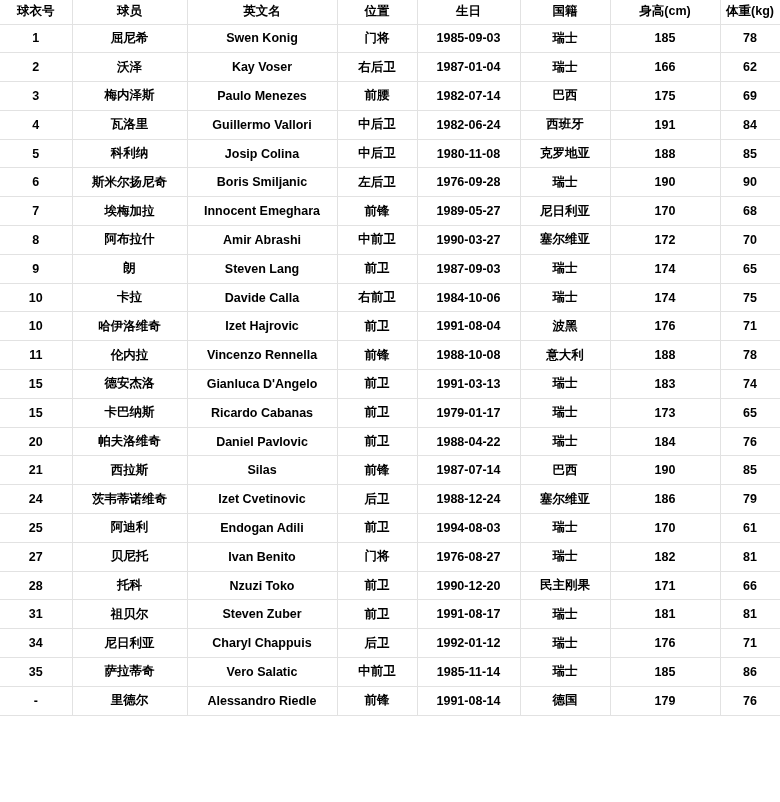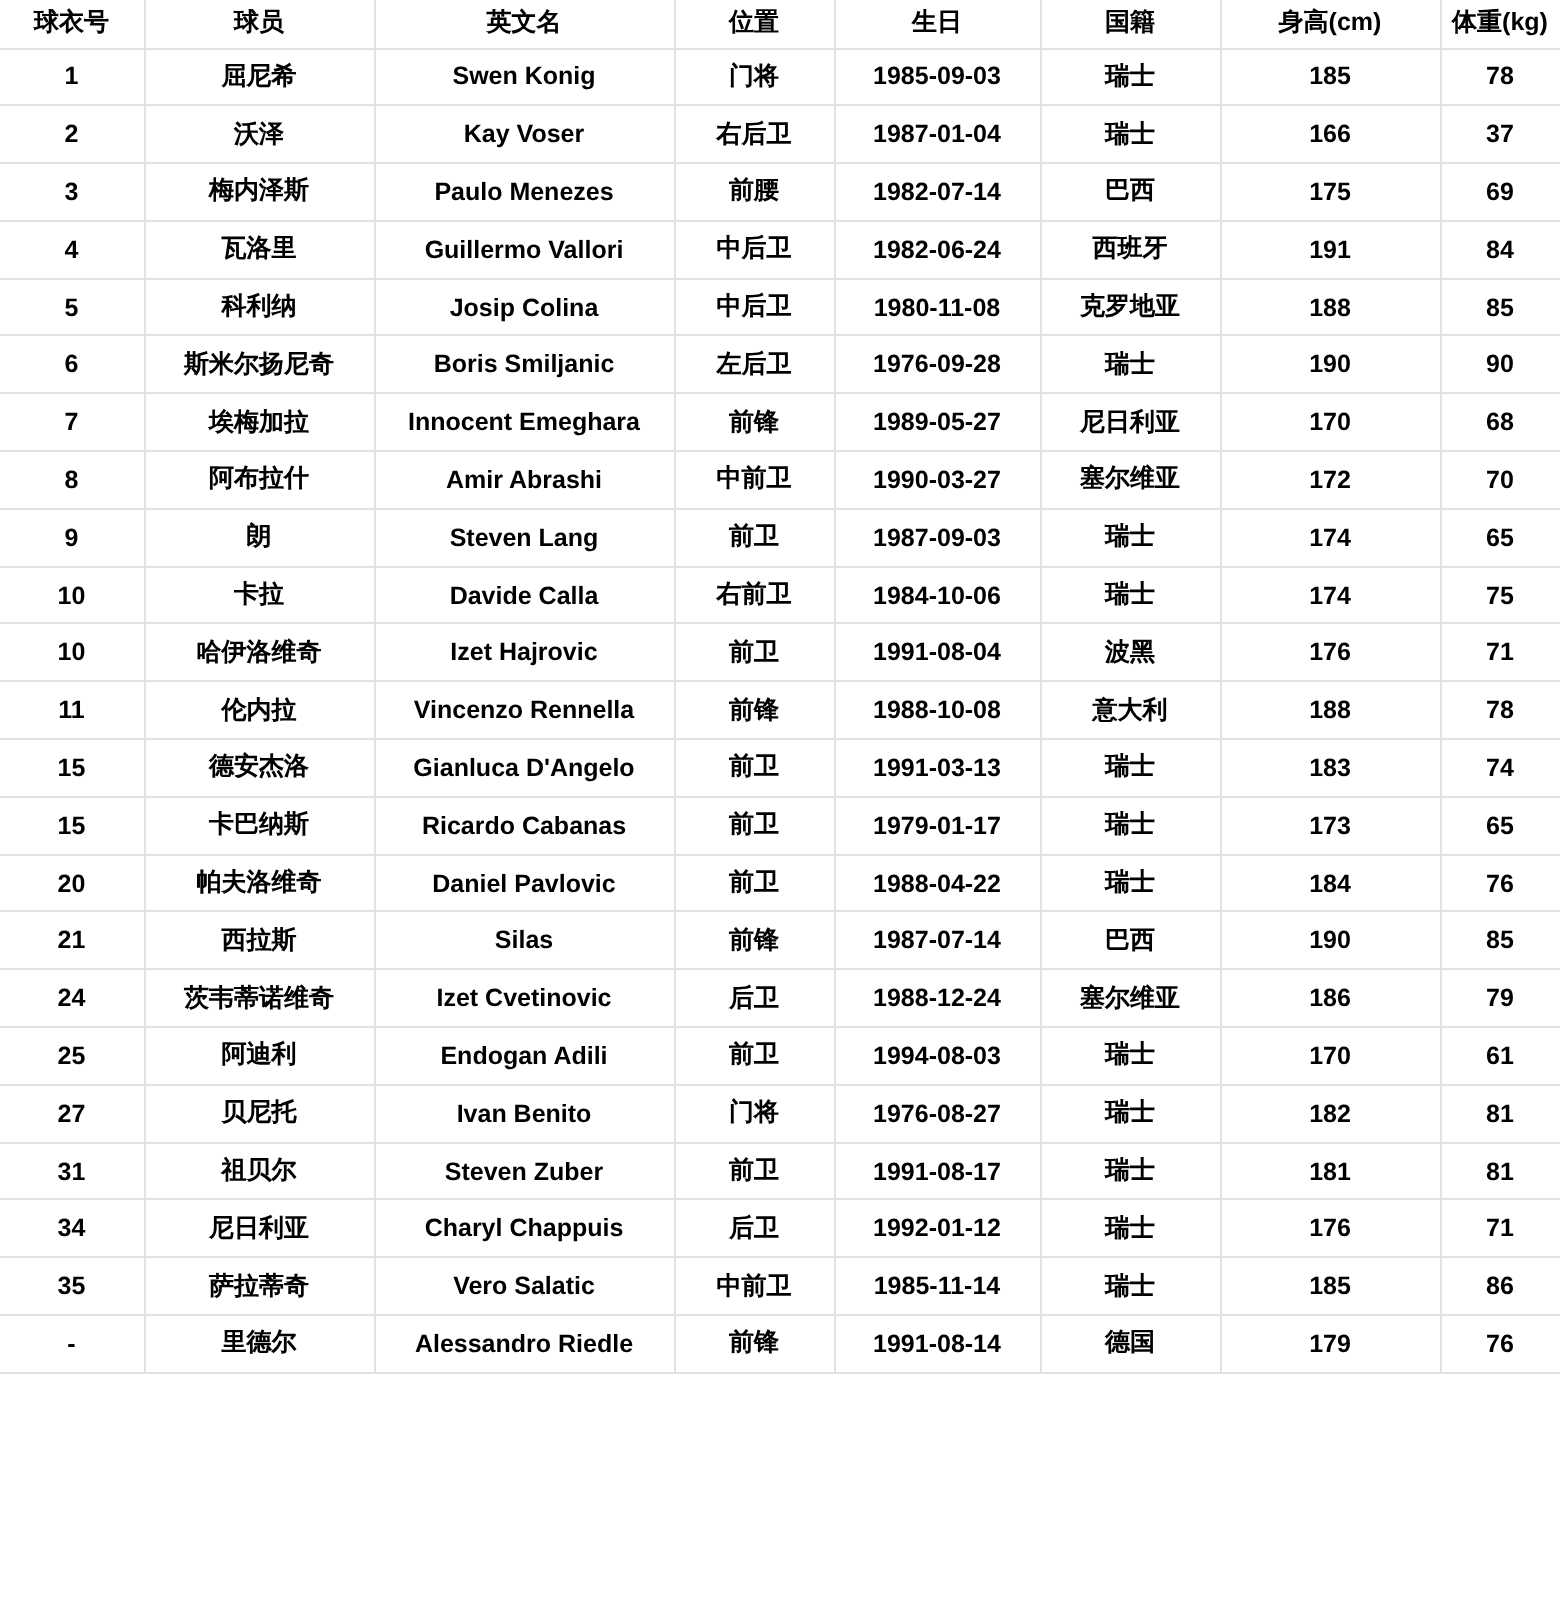--- a/index.html
+++ b/index.html
@@ -82,21 +82,21 @@
       </tr>
 
       <tr>
         <td>2</td>
         <td>沃泽</td>
         <td>Kay Voser</td>
         <td>右后卫</td>
         <td>1987-01-04</td>
         <td>瑞士</td>
         <td>166</td>
-        <td>37</td>
+        <td>62</td>
       </tr>
 
       <tr>
         <td>3</td>
         <td>梅内泽斯</td>
         <td>Paulo Menezes</td>
         <td>前腰</td>
         <td>1982-07-14</td>
         <td>巴西</td>
         <td>175</td>
@@ -274,20 +274,30 @@
         <td>27</td>
         <td>贝尼托</td>
         <td>Ivan Benito</td>
         <td>门将</td>
         <td>1976-08-27</td>
         <td>瑞士</td>
         <td>182</td>
         <td>81</td>
       </tr>
 
+      <tr>
+        <td>28</td>
+        <td>托科</td>
+        <td>Nzuzi Toko</td>
+        <td>前卫</td>
+        <td>1990-12-20</td>
+        <td>民主刚果</td>
+        <td>171</td>
+        <td>66</td>
+      </tr>
 
       <tr>
         <td>31</td>
         <td>祖贝尔</td>
         <td>Steven Zuber</td>
         <td>前卫</td>
         <td>1991-08-17</td>
         <td>瑞士</td>
         <td>181</td>
         <td>81</td>

